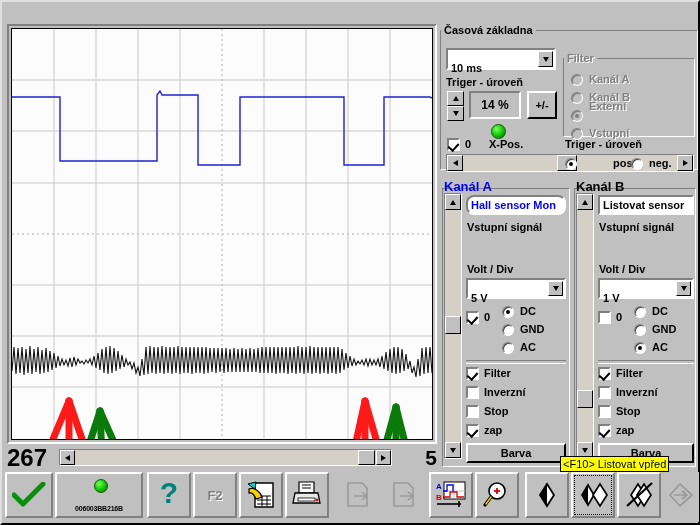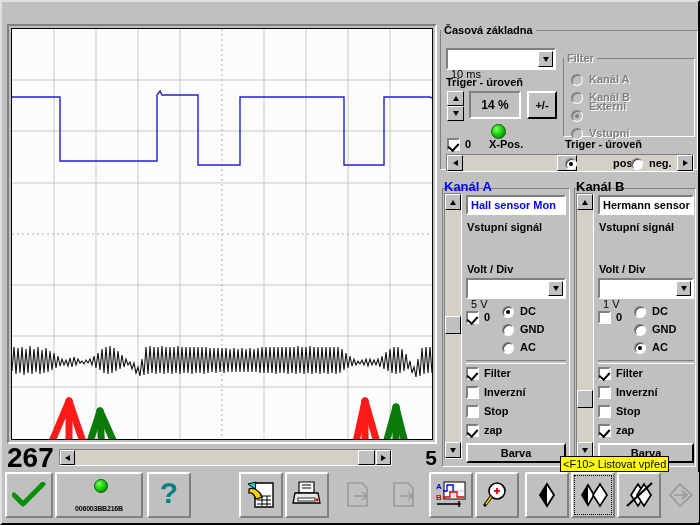--- a/index.html
+++ b/index.html
@@ -32,21 +32,21 @@
                background:#c0c0c0;
                border:2px solid;border-color:#808080 #fff #fff #808080;
                box-sizing:border-box;}
   .scope-inner{position:absolute;left:2px;top:2px;width:422px;height:412px;
                background:#fcfcfc;border:1px solid #000;box-sizing:border-box;
                overflow:hidden;}
   .grid-svg{position:absolute;left:0;top:0;}
 
   
   .posrow{position:absolute;left:5px;top:444px;width:430px;height:24px;}
-  .pos-left{position:absolute;left:0px;top:0px;font-size:28px;font-weight:bold;
+  .pos-left{position:absolute;left:0px;top:0px;font-size:24px;font-weight:bold;
             color:#000;line-height:24px;}
   .pos-right{position:absolute;right:0px;top:0px;font-size:21px;font-weight:bold;
              color:#000;line-height:24px;}
   .hscroll{position:absolute;left:52px;top:3px;width:333px;height:17px;
            background:#d4d0c8;border:1px solid;
            border-color:#808080 #fff #fff #808080;box-sizing:border-box;}
   .hs-arrow{position:absolute;top:0px;width:15px;height:15px;background:#c0c0c0;
             border:1px solid;border-color:#fff #000 #000 #fff;box-sizing:border-box;
             display:flex;align-items:center;justify-content:center;}
   .hs-arrow.l{left:0px;} .hs-arrow.r{right:0px;}
@@ -67,21 +67,21 @@
                border-right-color:#fff;border-bottom-color:#fff;
                box-sizing:border-box;}
   fieldset.grp > legend{padding:0 3px;font-size:11px;font-weight:bold;color:#000;}
 
   .tb-grp{left:0px;top:0px;width:258px;height:146px;}
   .tb-grp > legend{font-size:15px;font-weight:bold;}
 
   .combo{position:absolute;background:#fff;border:2px solid;
          border-color:#808080 #fff #fff #808080;box-sizing:border-box;
          font-size:11px;color:#000;}
-  .combo .txt{position:absolute;left:3px;top:18px;font-weight:normal;}
+  .combo .txt{position:absolute;left:3px;top:12px;font-weight:bold;}
   .combo .btn{position:absolute;right:1px;top:1px;width:15px;bottom:1px;
               background:#c0c0c0;border:1px solid;
               border-color:#fff #000 #000 #fff;box-sizing:border-box;
               display:flex;align-items:center;justify-content:center;}
 
   .lbl{position:absolute;font-size:11px;font-weight:bold;color:#000;white-space:nowrap;}
   .lbl.dis{color:#808080;text-shadow:1px 1px 0 #fff;}
 
   .spin{position:absolute;width:17px;height:30px;}
   .spin div{position:absolute;left:0;width:17px;height:15px;background:#c0c0c0;
@@ -317,21 +317,21 @@
       <div class="vscroll">
         <div class="vs-arrow" style="top:0;">
             <i class="tri tri-u"></i>
           </div>
         <div class="vs-thumb" style="top:122px;"></div>
         <div class="vs-arrow" style="bottom:0;">
             <i class="tri tri-d"></i>
           </div>
       </div>
 
-      <div class="name-field" style="left:26px;top:16px;width:100px;height:20px;color:#0000ff;">Hall sensor Mon</div>
+      <div class="name-field" style="left:26px;top:16px;width:100px;height:20px;color:#0000ff;border-radius:8px;">Hall sensor Mon</div>
 
       <div class="lbl" style="left:27px;top:42px;">Vstupní signál</div>
 
       <div class="lbl" style="left:27px;top:84px;">Volt / Div</div>
       <div class="combo" style="left:26px;top:99px;width:100px;height:21px;">
         <span class="txt">5 V</span>
         <span class="btn">
             <i class="tri tri-d"></i>
           </span>
       </div>
@@ -367,21 +367,21 @@
       <div class="vscroll">
         <div class="vs-arrow" style="top:0;">
             <i class="tri tri-u"></i>
           </div>
         <div class="vs-thumb" style="top:196px;"></div>
         <div class="vs-arrow" style="bottom:0;">
             <i class="tri tri-d"></i>
           </div>
       </div>
 
-      <div class="name-field" style="left:26px;top:16px;width:96px;height:20px;color:#000;">Hermann sensor</div>
+      <div class="name-field" style="left:26px;top:16px;width:96px;height:20px;color:#000;">Listovat sensor</div>
 
       <div class="lbl" style="left:27px;top:42px;">Vstupní signál</div>
 
       <div class="lbl" style="left:27px;top:84px;">Volt / Div</div>
       <div class="combo" style="left:26px;top:99px;width:96px;height:21px;">
         <span class="txt">1 V</span>
         <span class="btn">
             <i class="tri tri-d"></i>
           </span>
       </div>
@@ -423,20 +423,23 @@
 
     <div class="tbtn" style="left:50px;width:88px;">
       <div class="led" style="position:absolute;left:37px;top:5px;width:14px;height:14px;"></div>
       <div class="serial">006003BB216B</div>
     </div>
 
     <div class="tbtn" style="left:142px;width:44px;">
       <span class="qmark">?</span>
     </div>
 
+    <div class="tbtn" style="left:188px;width:44px;">
+      <span class="f2txt">F2</span>
+    </div>
 
     <div class="tbtn" style="left:234px;width:44px;">
       <svg width="30" height="28" viewBox="0 0 30 28">
         <path d="M9,2 L27,2 L27,26 L9,26 Z" fill="#fff" stroke="#000" stroke-width="1.4"></path>
         <g stroke="#000" stroke-width="1">
             <line x1="11" y1="15" x2="25" y2="15"></line>
             <line x1="11" y1="19" x2="25" y2="19"></line>
             <line x1="11" y1="23" x2="25" y2="23"></line>
             <line x1="16" y1="15" x2="16" y2="25"></line>
             <line x1="21" y1="15" x2="21" y2="25"></line>

